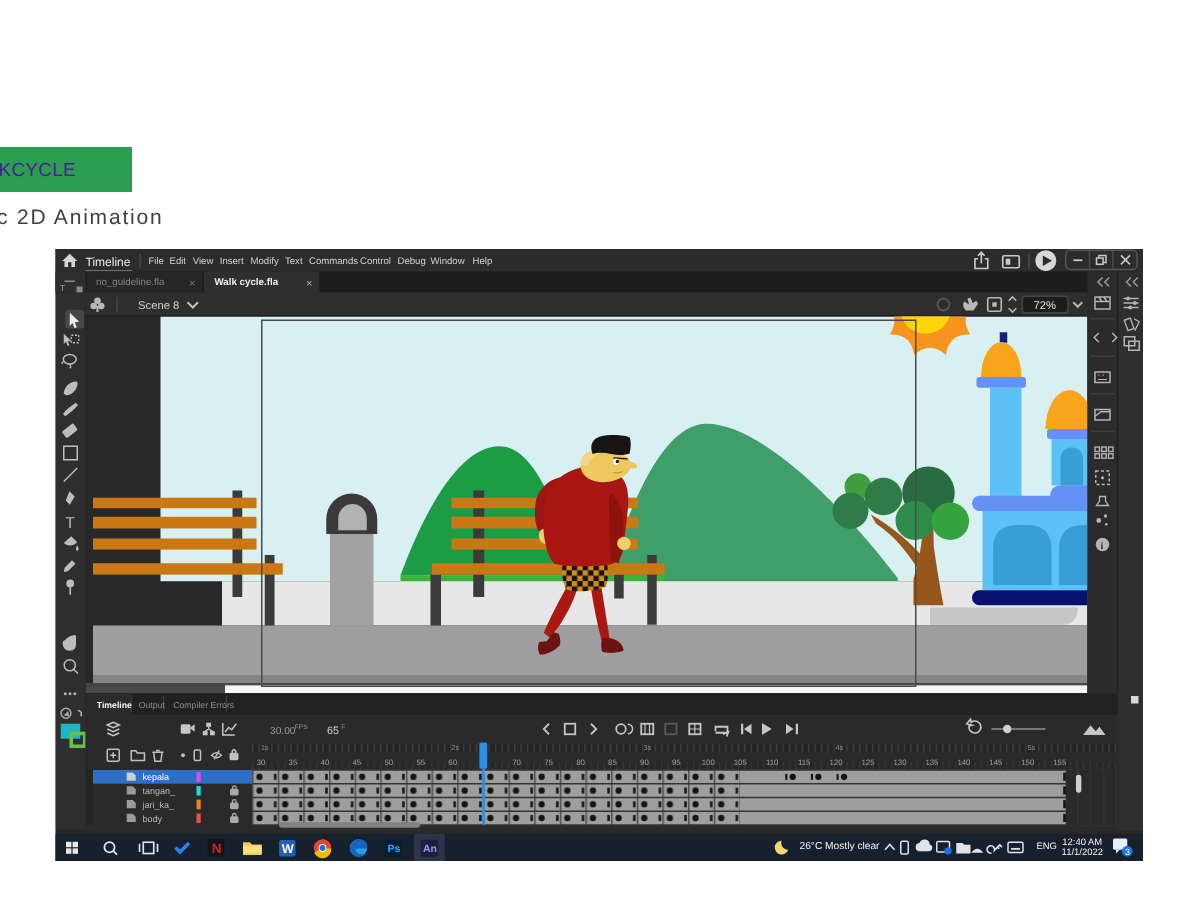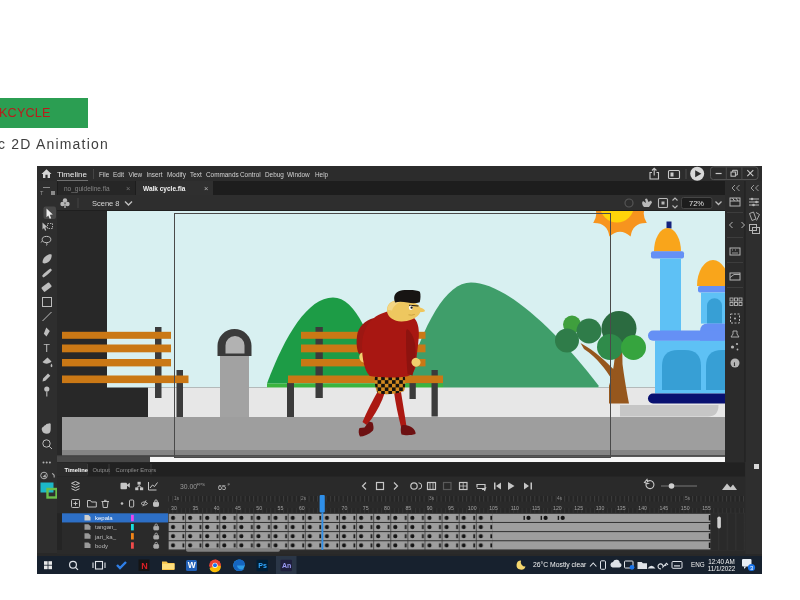--- a/index.html
+++ b/index.html
@@ -5,21 +5,21 @@
   * { margin:0; padding:0; box-sizing:border-box; }
   html,body { width:800px; height:600px; background:#fff; font-family:"Liberation Sans", sans-serif; }
   #page { position:relative; width:800px; height:600px; overflow:hidden; }
   .a { position:absolute; }
 </style>
 </head>
 <body>
 <div id="page">
 
   <div class="a" style="left:0;top:97.5px;width:87.5px;height:30.5px;background:#2b9e52;"></div>
-  <div class="a" style="left:-1px;top:106px;width:68px;color:#b91c1c;font-size:12.6px;letter-spacing:0.2px;">KCYCLE</div>
+  <div class="a" style="left:-1px;top:106px;width:68px;color:#4c1d95;font-size:12.6px;letter-spacing:0.2px;">KCYCLE</div>
 
   <div class="a" style="left:-2px;top:136.2px;color:#3f3f3f;font-size:14px;letter-spacing:1.2px;">c 2D Animation</div>
 
   <div class="a" style="left:37px;top:166px;width:725px;height:408px;background:#282828;"></div>
 
   <div class="a" style="left:37px;top:166px;width:725px;height:15px;background:#2c2c2c;"></div>
   <svg class="a" style="left:37px;top:166px;" width="725" height="15" viewBox="0 0 725 15">
     <path d="M 4.5,8 L 9.5,3.2 L 14.5,8 L 13,8 L 13,12 L 10.6,12 L 10.6,8.8 L 8.4,8.8 L 8.4,12 L 6,12 L 6,8 Z" fill="#d6d6d6"></path>
 
     <g stroke="#c9c9c9" stroke-width="1.1" fill="none">

